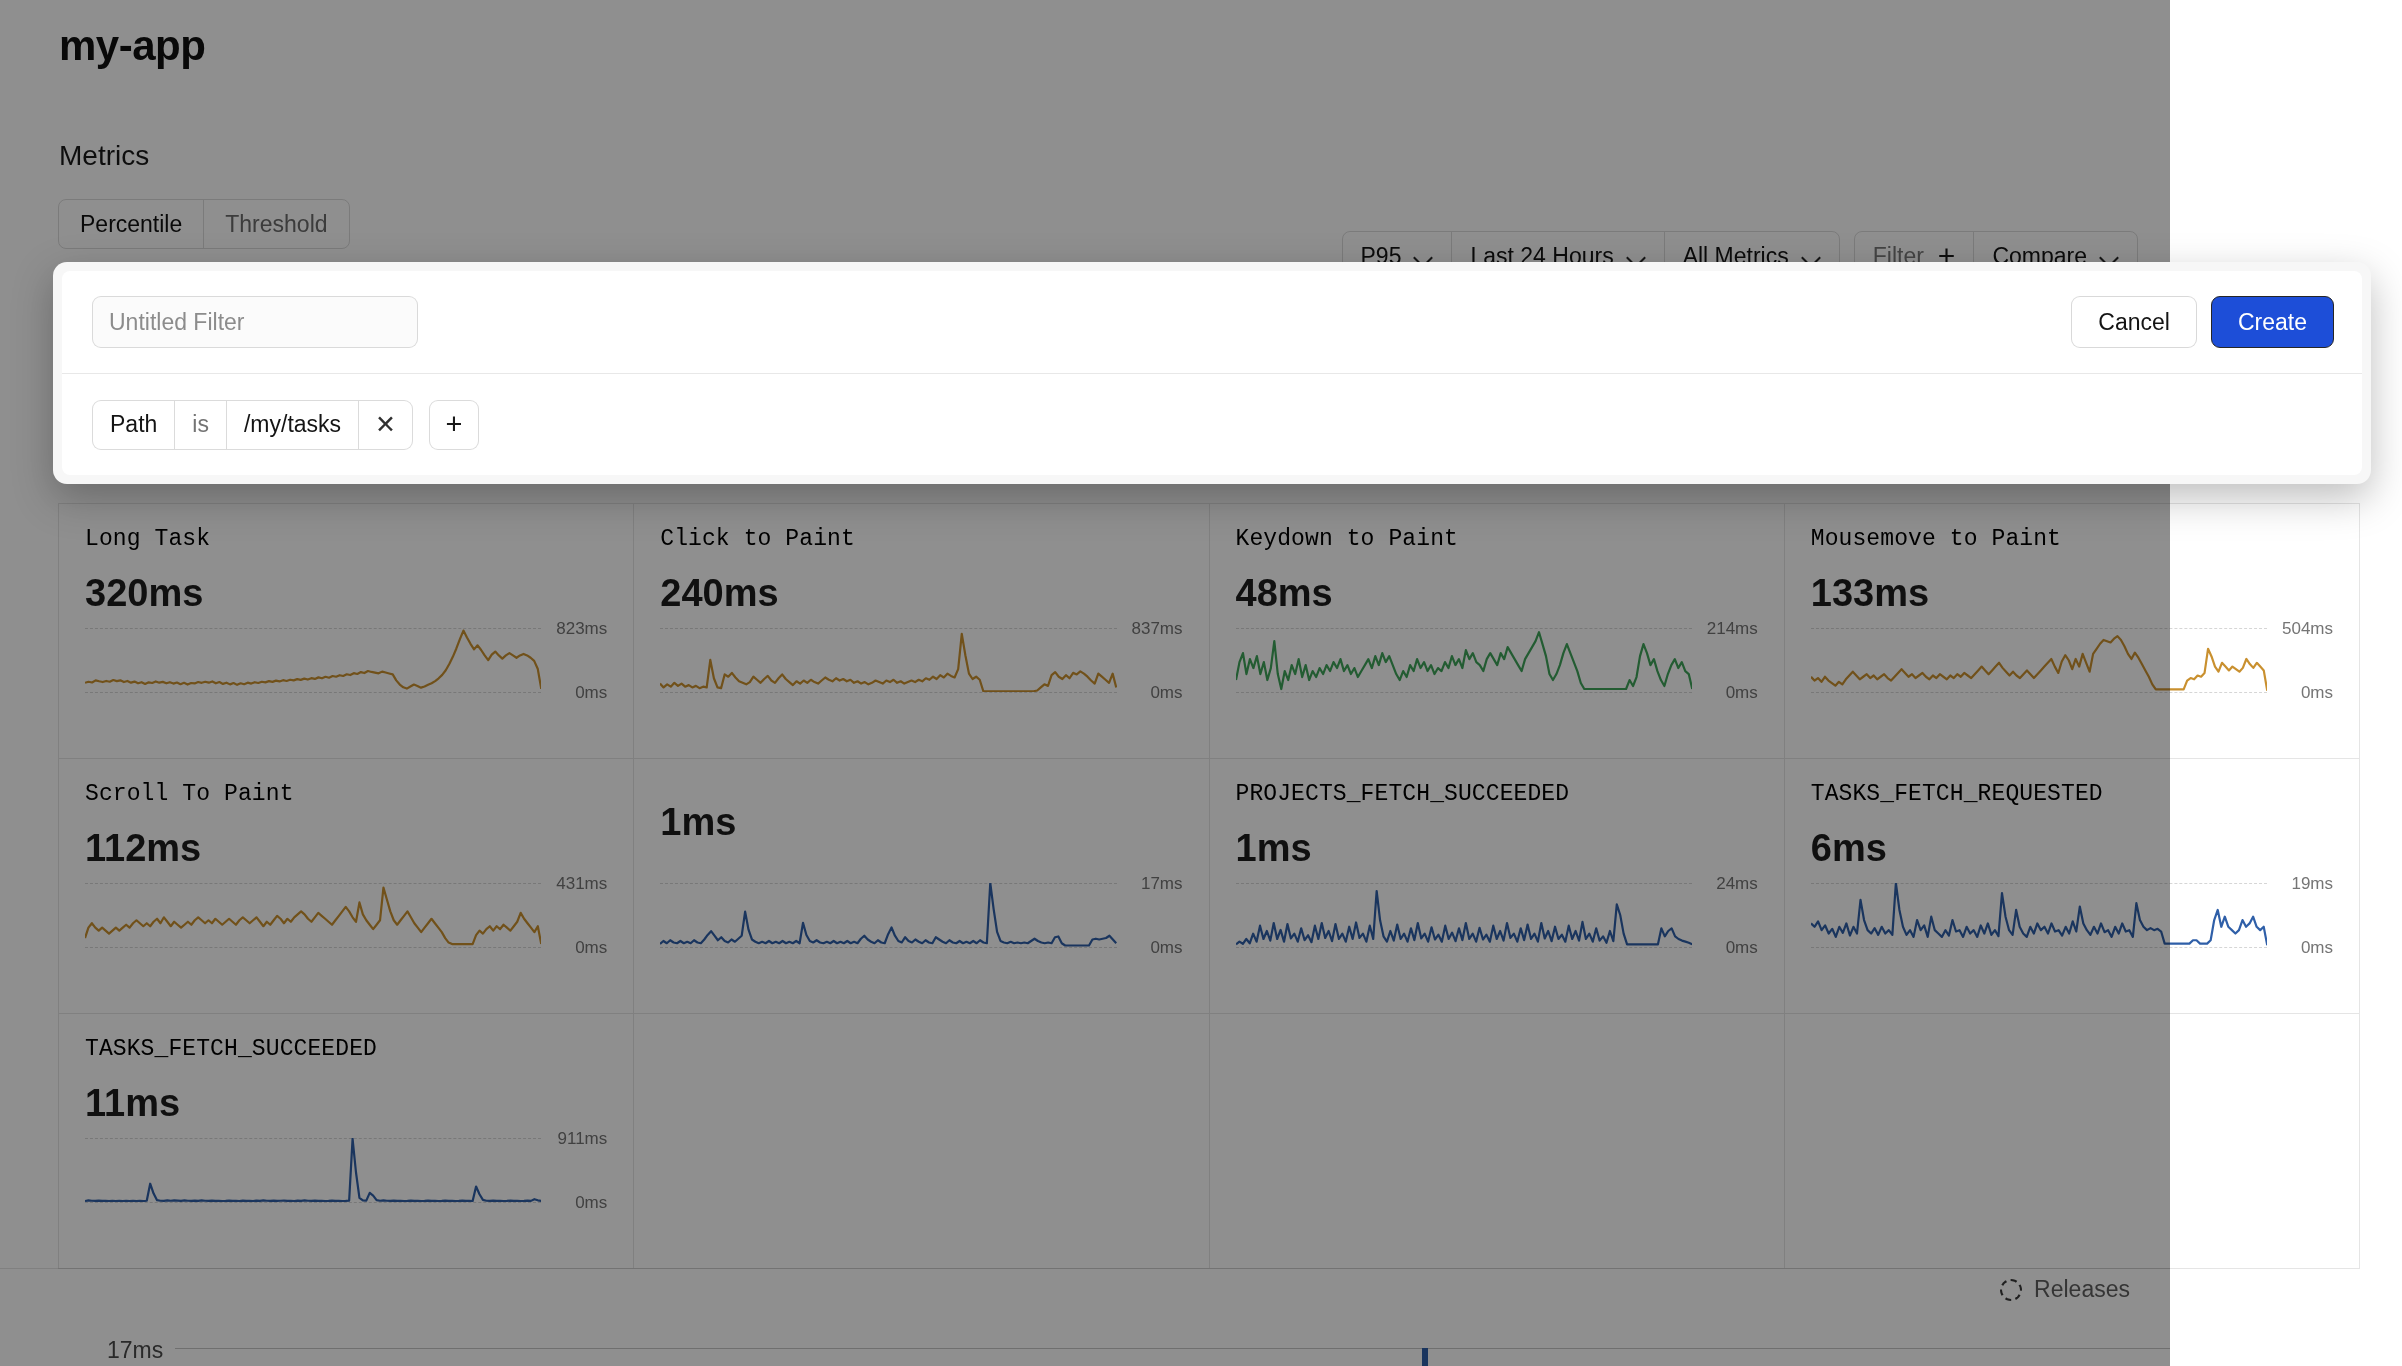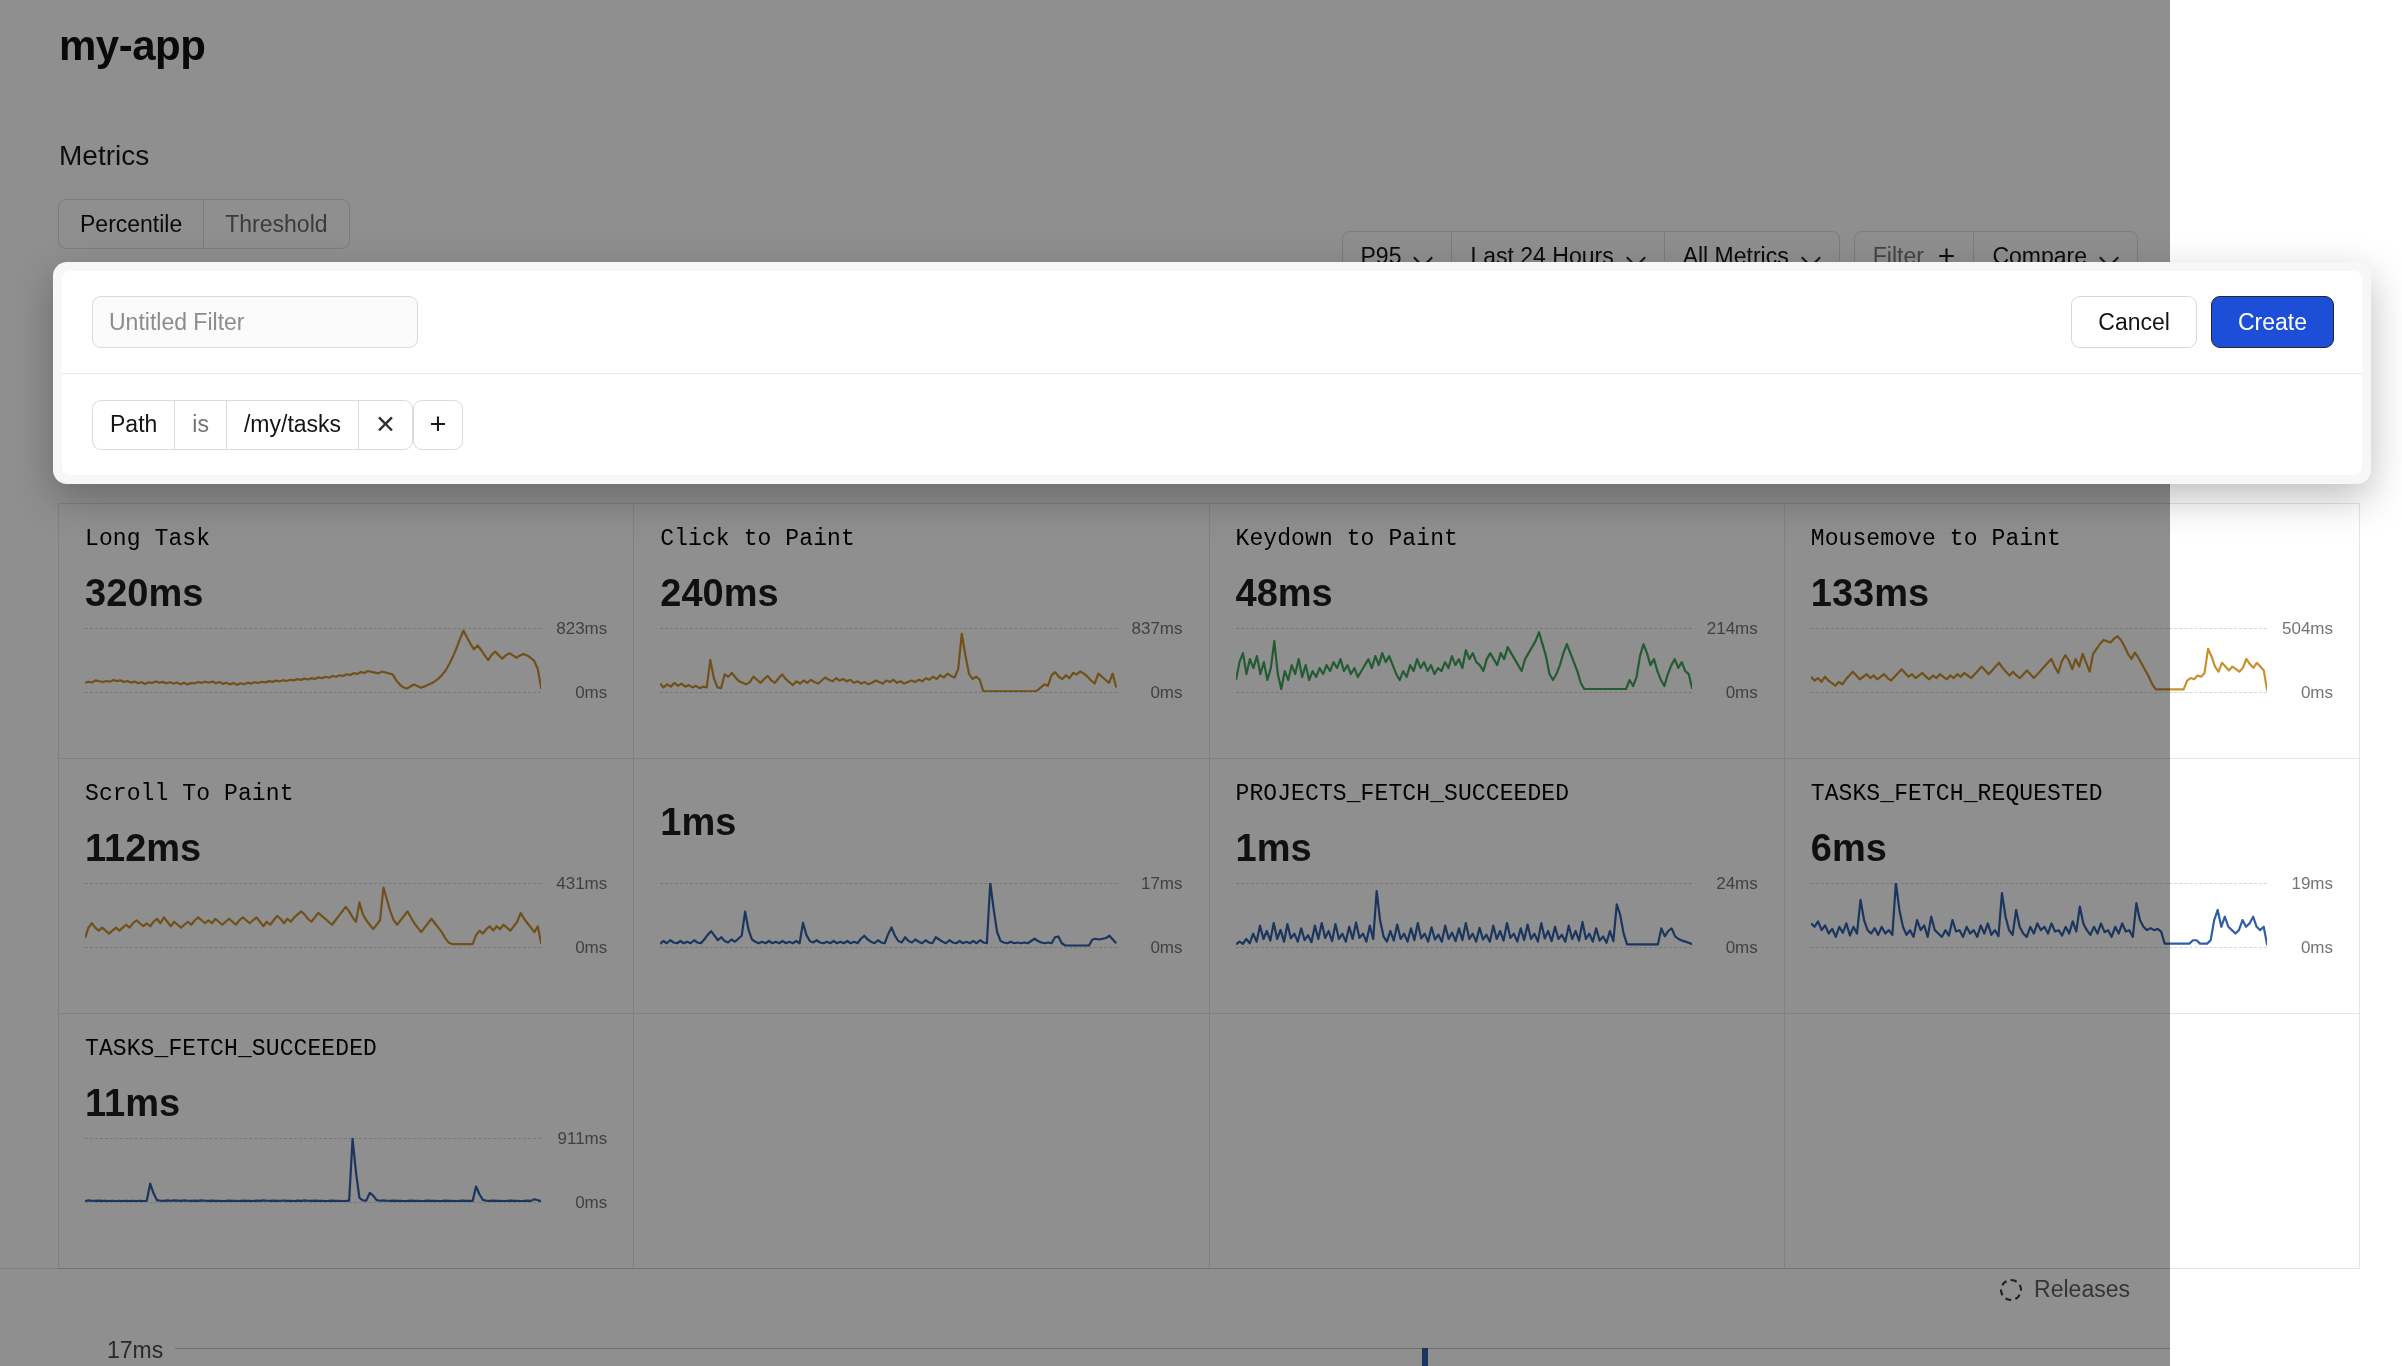--- a/index.html
+++ b/index.html
@@ -150,21 +150,21 @@
   .modal-actions { display: flex; gap: 14px; align-items: center; }
   .btn {
     height: 52px; padding: 0 26px; border-radius: 9px; font-size: 23px;
     font-family: inherit; cursor: pointer; border: 1px solid rgba(0,0,0,0.15);
     background: #fff; color: #141414;
     display: flex; align-items: center; justify-content: center;
   }
   .btn.primary { background: #1d4ed8; color: #ffffff; border-color: #262626; }
 
   .modal-bottom { flex: 1; display: flex; align-items: center; padding: 0 30px; gap: 18px; }
-  .cond-row { display: flex; align-items: flex-end; }
+  .cond-row { display: flex; align-items: flex-end; gap: 16px; }
   .cond-pill {
     display: flex; align-items: stretch; height: 50px;
     border: 1px solid rgba(0,0,0,0.14); border-radius: 9px; overflow: hidden;
     background: #fff;
   }
   .cond-seg {
     display: flex; align-items: center; padding: 0 17px; font-size: 23px;
     color: #141414; background: transparent; border: 0; font-family: inherit; cursor: pointer;
     white-space: nowrap;
   }

